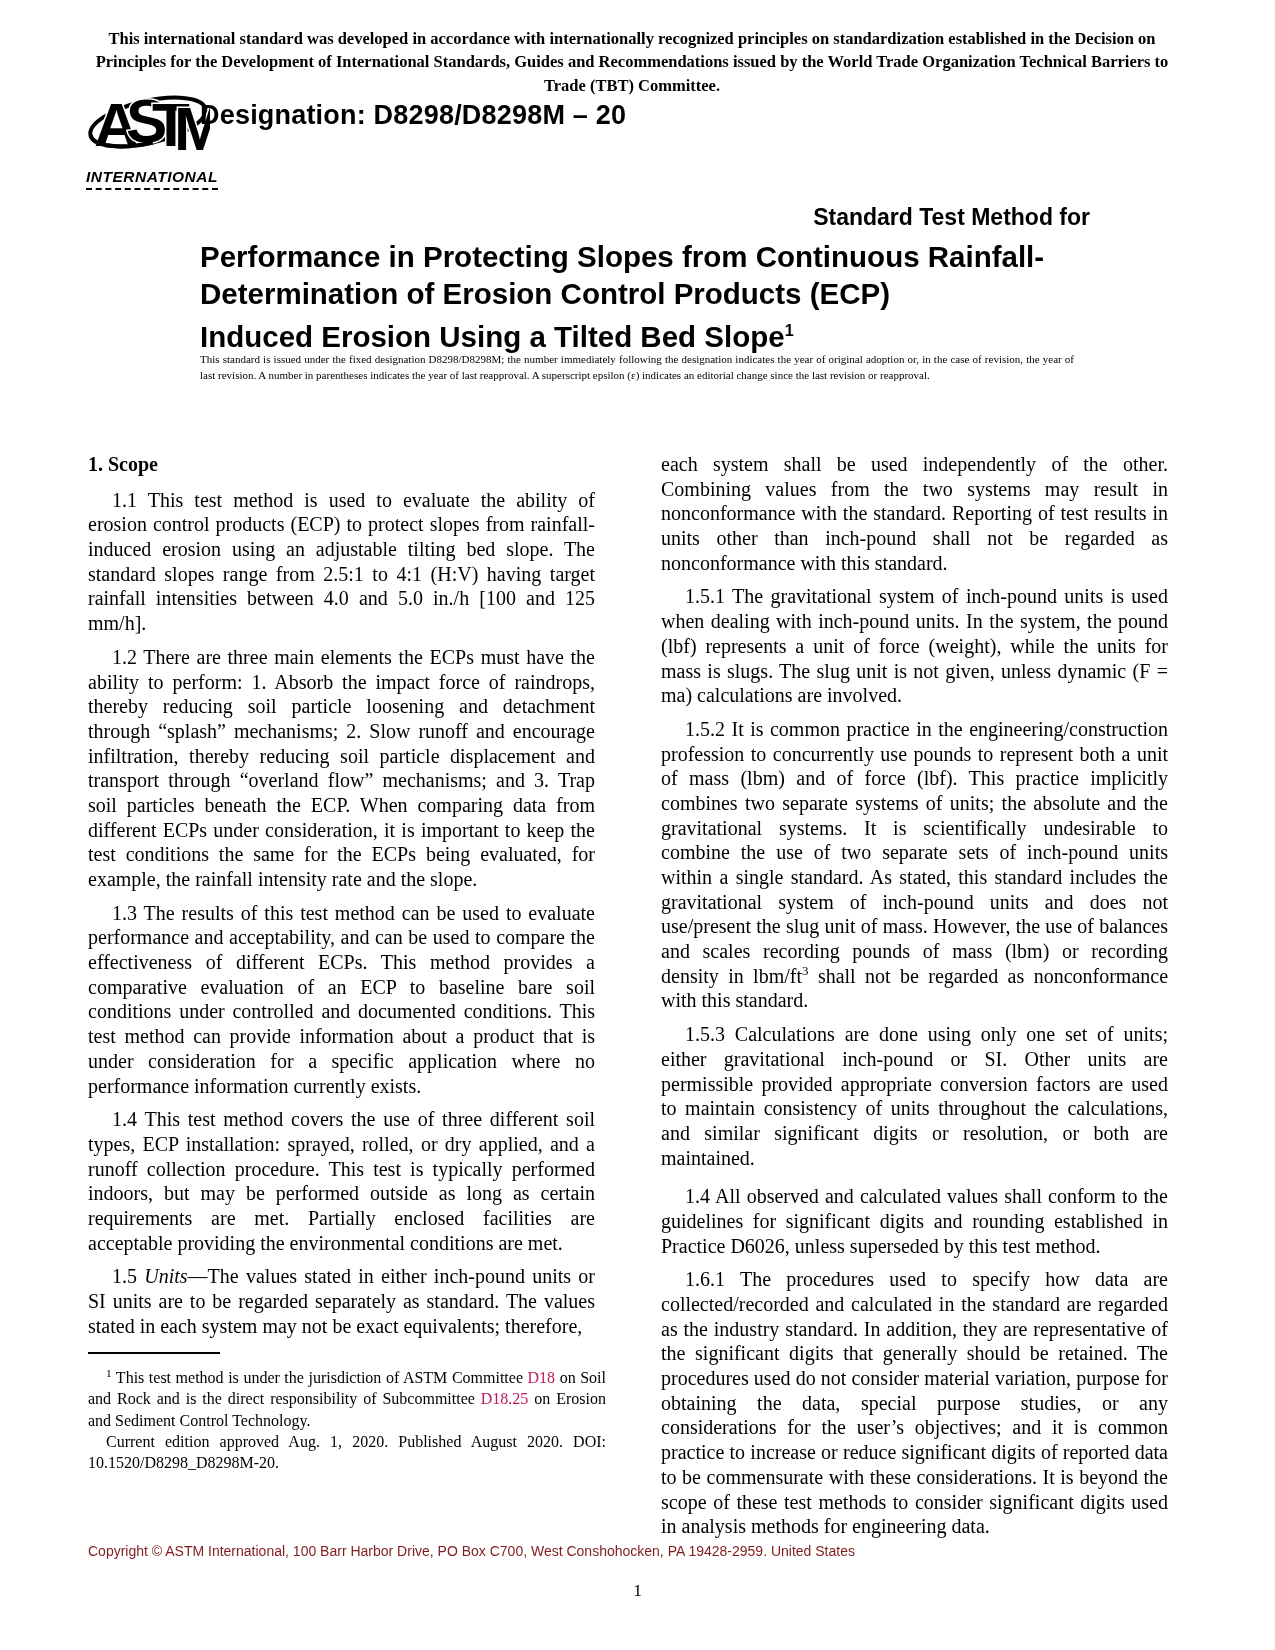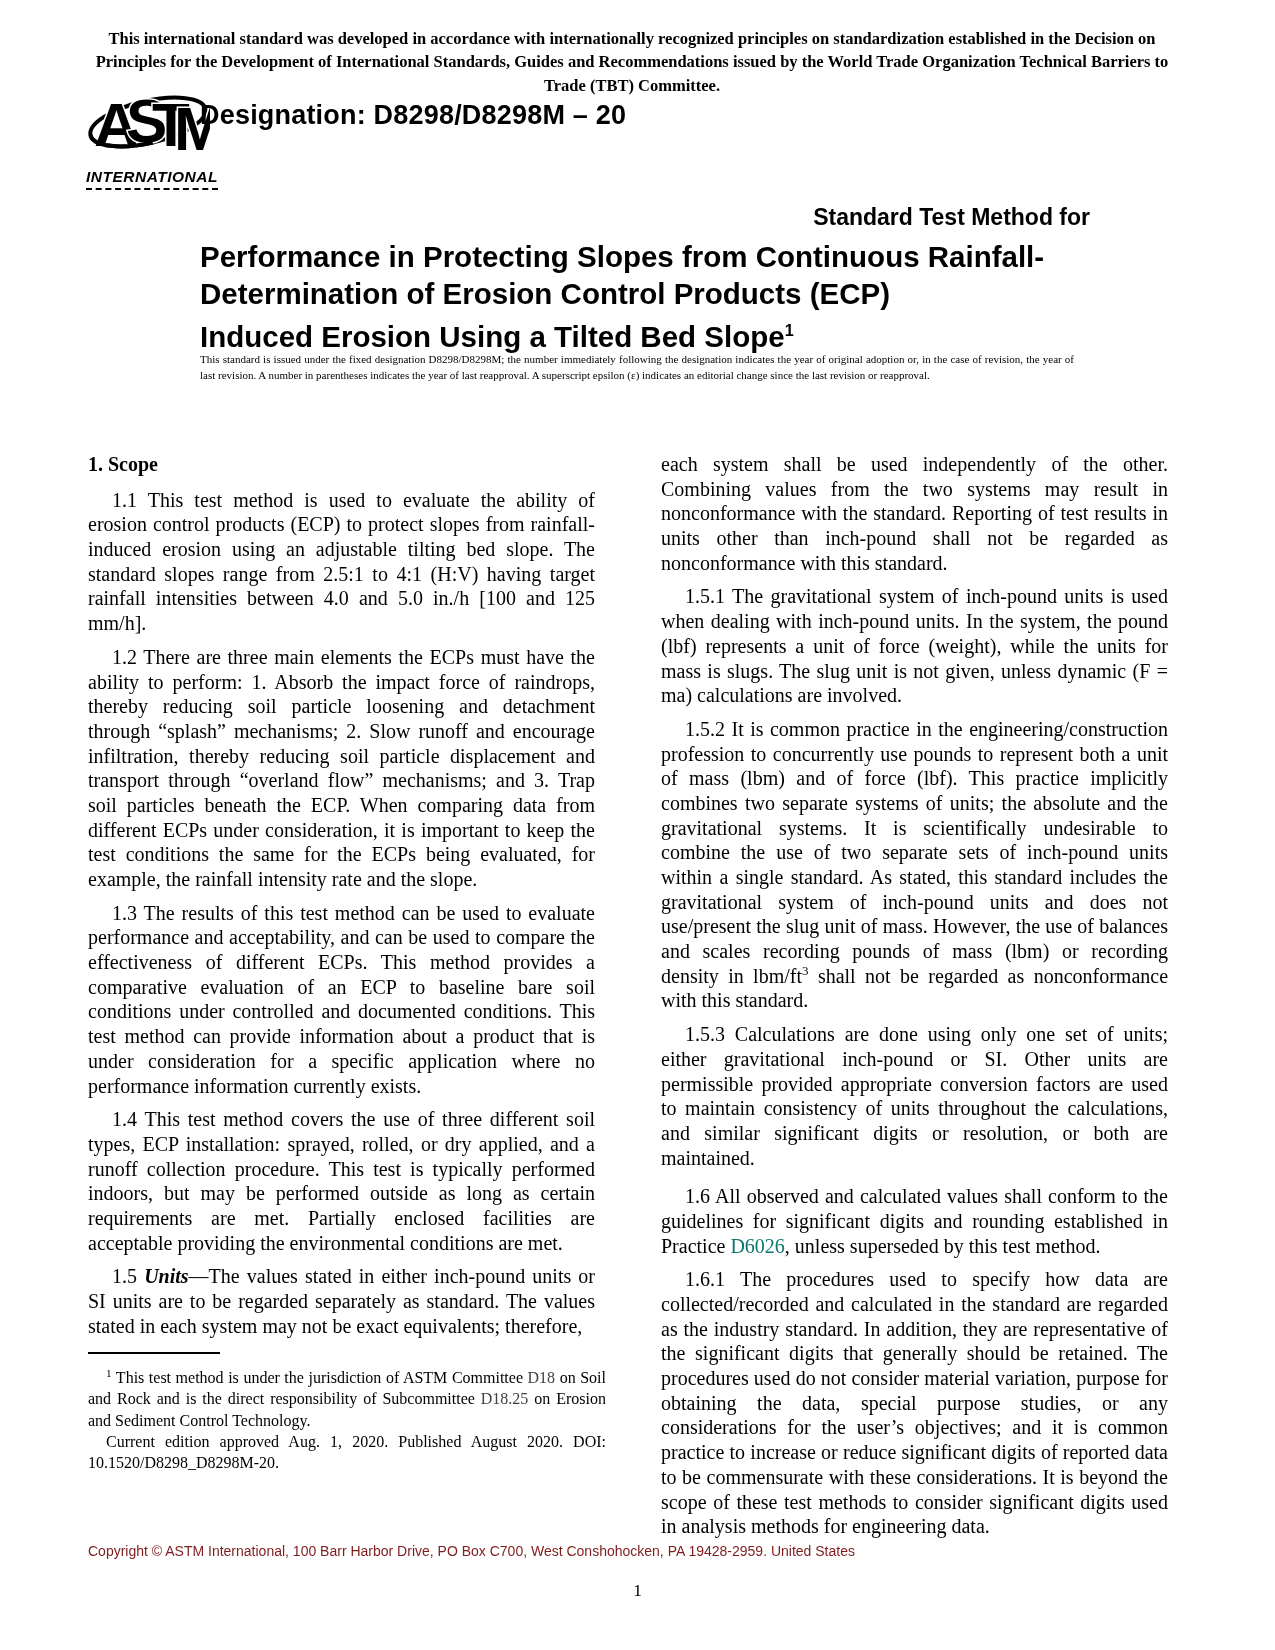--- a/index.html
+++ b/index.html
@@ -40,23 +40,23 @@
     font-size:11px; line-height:1.45; text-align:justify;
   }
   
   .columns { position:absolute; top:452px; left:88px; width:1080px; display:flex; gap:66px; }
   .col { width:518px; font-size:20px; line-height:1.235; text-align:justify; }
   .scope-heading { font-size:20px; font-weight:bold; margin:0 0 11px 0; }
   .col p { margin:0 0 9px 0; text-indent:24px; }
   .col p.cont { text-indent:0; }
   .col p.gap-top { margin-top:14px; }
   .col p sup { font-size:0.65em; line-height:0; }
-  .it { font-style:italic;font-weight:bold; }
-  .link-red  { color:#0f766e; text-decoration:none; cursor:pointer; }
-  .link-blue { color:#404040; text-decoration:none; cursor:pointer; }
+  .it { font-style:italic; }
+  .link-red  { color:#000000; text-decoration:none; cursor:pointer; }
+  .link-blue { color:#be185d; text-decoration:none; cursor:pointer; }
   
   .footnote { position:absolute; top:1352px; left:88px; width:518px; font-size:16px; line-height:1.32; text-align:justify; }
   .fn-rule { width:132px; border-top:2.5px solid #000; margin:0 0 12px 0; }
   .footnote p { margin:0; text-indent:18px; }
   .footnote sup { font-size:0.7em; }
   
   .footer-copy {
     position:absolute; top:1543px; left:88px; width:1090px;
     font-family:"Liberation Sans", sans-serif; font-size:14px; color:#7f1d1d;
   }
@@ -107,21 +107,21 @@
       <p>1.3 The results of this test method can be used to evaluate performance and acceptability, and can be used to compare the effectiveness of different ECPs. This method provides a comparative evaluation of an ECP to baseline bare soil conditions under controlled and documented conditions. This test method can provide information about a product that is under consideration for a specific application where no performance information currently exists.</p>
       <p>1.4 This test method covers the use of three different soil types, ECP installation: sprayed, rolled, or dry applied, and a runoff collection procedure. This test is typically performed indoors, but may be performed outside as long as certain requirements are met. Partially enclosed facilities are acceptable providing the environmental conditions are met.</p>
       <p><span>1.5 </span><span class="it">Units</span><span>—The values stated in either inch-pound units or SI units are to be regarded separately as standard. The values stated in each system may not be exact equivalents; therefore,</span></p>
     </div>
 
     <div class="col">
       <p class="cont">each system shall be used independently of the other. Combining values from the two systems may result in nonconformance with the standard. Reporting of test results in units other than inch-pound shall not be regarded as nonconformance with this standard.</p>
       <p>1.5.1 The gravitational system of inch-pound units is used when dealing with inch-pound units. In the system, the pound (lbf) represents a unit of force (weight), while the units for mass is slugs. The slug unit is not given, unless dynamic (F = ma) calculations are involved.</p>
       <p><span>1.5.2 It is common practice in the engineering/construction profession to concurrently use pounds to represent both a unit of mass (lbm) and of force (lbf). This practice implicitly combines two separate systems of units; the absolute and the gravitational systems. It is scientifically undesirable to combine the use of two separate sets of inch-pound units within a single standard. As stated, this standard includes the gravitational system of inch-pound units and does not use/present the slug unit of mass. However, the use of balances and scales recording pounds of mass (lbm) or recording density in lbm/ft</span><sup>3</sup><span> shall not be regarded as nonconformance with this standard.</span></p>
       <p>1.5.3 Calculations are done using only one set of units; either gravitational inch-pound or SI. Other units are permissible provided appropriate conversion factors are used to maintain consistency of units throughout the calculations, and similar significant digits or resolution, or both are maintained.</p>
-      <p class="gap-top"><span>1.6 All observed and calculated values shall conform to the guidelines for significant digits and rounding established in Practice </span><a class="link-red">D6026</a><span>, unless superseded by this test method.</span></p>
+      <p class="gap-top"><span>1.4 All observed and calculated values shall conform to the guidelines for significant digits and rounding established in Practice </span><a class="link-red">D6026</a><span>, unless superseded by this test method.</span></p>
       <p>1.6.1 The procedures used to specify how data are collected/recorded and calculated in the standard are regarded as the industry standard. In addition, they are representative of the significant digits that generally should be retained. The procedures used do not consider material variation, purpose for obtaining the data, special purpose studies, or any considerations for the user’s objectives; and it is common practice to increase or reduce significant digits of reported data to be commensurate with these considerations. It is beyond the scope of these test methods to consider significant digits used in analysis methods for engineering data.</p>
     </div>
 
   </div>
 
   <div class="footnote">
     <div class="fn-rule"></div>
     <p><sup>1</sup><span> This test method is under the jurisdiction of ASTM Committee </span><a class="link-blue">D18</a><span> on Soil and Rock and is the direct responsibility of Subcommittee </span><a class="link-blue">D18.25</a><span> on Erosion and Sediment Control Technology.</span></p>
     <p>Current edition approved Aug. 1, 2020. Published August 2020. DOI: 10.1520/D8298_D8298M-20.</p>
   </div>

